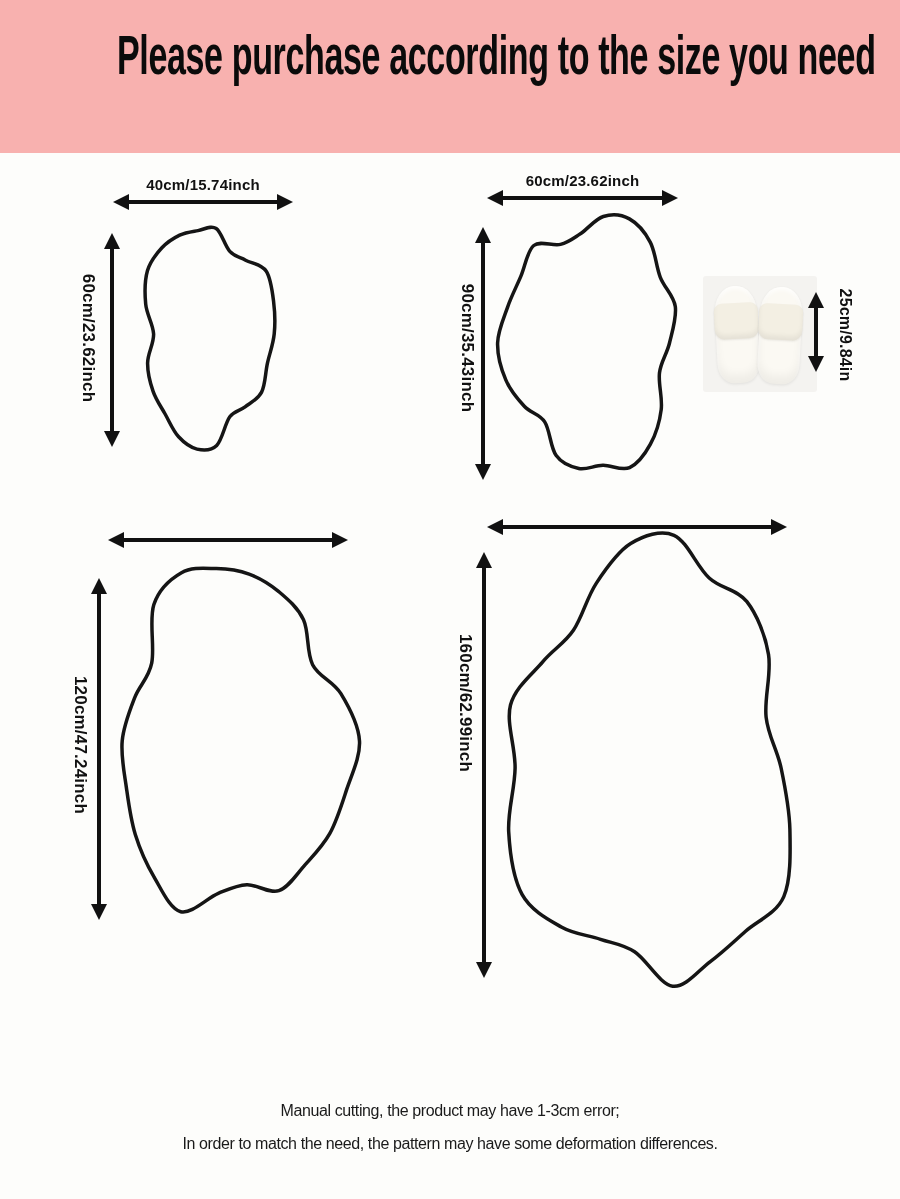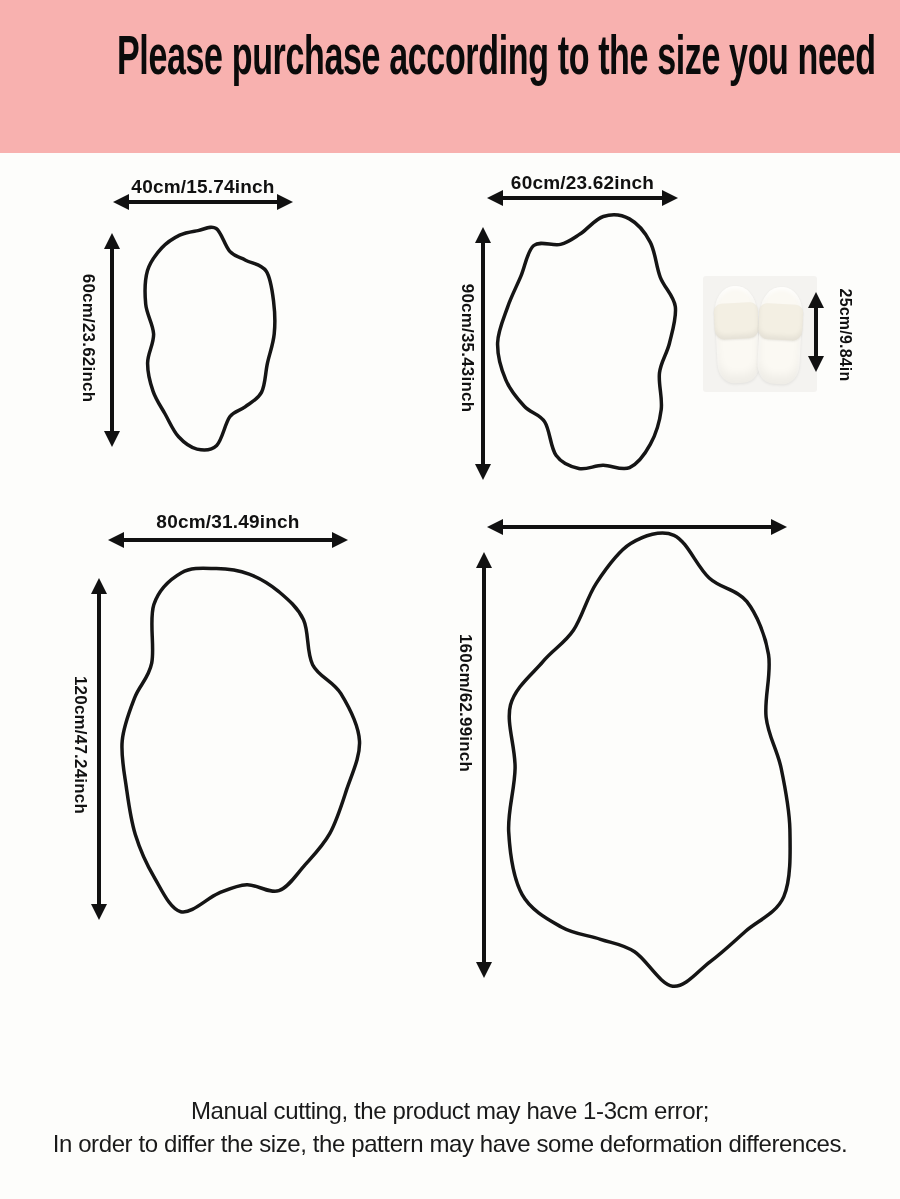--- a/index.html
+++ b/index.html
@@ -17,21 +17,21 @@
   .title {
     position:absolute; top:22px; left:0; width:900px; text-align:center;
     font-size:46px; font-weight:bold; color:#0b0b0b;
     letter-spacing:-0.5px; white-space:nowrap;
     transform:scale(0.74,1.22); transform-origin:center top;
   }
   
   .figure { position:absolute; inset:0; pointer-events:none; }
   .wlabel {
     position:absolute; text-align:center;
-    font-size:19px; font-weight:bold; letter-spacing:0.2px; white-space:nowrap;
+    font-size:15px; font-weight:bold; letter-spacing:0.2px; white-space:nowrap;
   }
   .vlabel {
     position:absolute; white-space:nowrap;
     font-size:17px; font-weight:bold; letter-spacing:0.2px;
     transform:translate(-50%,-50%) rotate(90deg);
   }
   .vlabel.small { font-size:16px; }
   
   .harrow { position:absolute; height:16px; display:flex; align-items:center; }
   .harrow::before { content:""; width:0; height:0; flex:none;
@@ -65,21 +65,21 @@
   .slipper .strap {
     position:absolute; left:-1px; right:-1px; top:17px; height:36px;
     background:#f3efe3; border-radius:8px 8px 10px 10px;
     box-shadow: inset 0 -4px 5px rgba(0,0,0,0.06), 0 1px 2px rgba(0,0,0,0.07);
   }
   .slipper.left  { left:13px; top:10px; transform:rotate(-3deg); }
   .slipper.right { left:56px; top:11px; transform:rotate(3deg); }
   
   .footer {
     position:absolute; left:0; top:1094px; width:900px; text-align:center;
-    font-size:24px; line-height:33px; color:#1a1a1a; letter-spacing:-0.4px;
+    font-size:16px; line-height:33px; color:#1a1a1a; letter-spacing:-0.4px;
   }
 </style>
 </head>
 <body>
 
 <div class="canvas">
 
   <div class="header">
     <div class="title">Please purchase according to the size you need</div>
   </div>
@@ -121,21 +121,20 @@
           <div class="strap"></div>
         </div>
     </div>
     <div class="varrow" style="left:808px; top:292px; height:80px;">
         <span class="shaft"></span>
       </div>
     <div class="vlabel small" style="left:845px; top:335px;">25cm/9.84in</div>
   </section>
 
   <section class="figure">
-    <div class="wlabel" style="left:108px; top:511px; width:240px;">80cm/31.49inch</div>
     <div class="harrow" style="left:108px; top:532px; width:240px;">
         <span class="shaft"></span>
       </div>
     <div class="varrow" style="left:91px; top:578px; height:342px;">
         <span class="shaft"></span>
       </div>
     <div class="vlabel" style="left:80px; top:745px;">120cm/47.24inch</div>
     <svg class="blob" style="left:94px; top:536px;" width="278" height="410" viewBox="0 0 278 410">
       <path d="M 265.5 205.0 C 266.4 221.1, 257.3 239.2, 252.3 254.6 C 247.3 270.0, 242.6 285.3, 235.7 297.7 C 228.8 310.1, 219.5 319.4, 211.0 328.9 C 202.5 338.4, 194.6 351.5, 184.9 354.7 C 175.2 358.0, 162.9 348.2, 152.9 348.7 C 142.8 349.1, 135.3 352.9, 124.3 357.4 C 113.3 361.9, 97.4 378.5, 86.7 375.7 C 76.0 373.0, 67.6 353.8, 60.0 340.9 C 52.4 328.1, 45.9 313.5, 41.3 298.6 C 36.7 283.7, 34.6 267.3, 32.4 251.7 C 30.2 236.1, 26.8 220.0, 28.2 205.0 C 29.5 190.0, 35.6 174.9, 40.6 161.9 C 45.5 148.9, 54.5 142.6, 57.7 127.1 C 60.9 111.6, 54.9 83.8, 59.8 68.7 C 64.8 53.7, 77.0 42.8, 87.5 36.8 C 97.9 30.7, 111.1 32.4, 122.4 32.6 C 133.6 32.8, 144.7 34.3, 155.1 38.1 C 165.5 41.9, 175.7 48.0, 184.8 55.6 C 193.8 63.2, 203.8 71.6, 209.5 83.8 C 215.1 95.9, 212.4 116.4, 218.6 128.7 C 224.9 141.0, 239.1 145.0, 246.9 157.7 C 254.7 170.5, 264.6 188.9, 265.5 205.0 Z"></path>
     </svg>
@@ -149,16 +148,16 @@
         <span class="shaft"></span>
       </div>
     <div class="vlabel" style="left:465px; top:703px;">160cm/62.99inch</div>
     <svg class="blob" style="left:481px; top:511px;" width="342" height="514" viewBox="0 0 342 514">
       <path d="M 300.1 257.0 C 304.0 275.7, 308.4 297.0, 308.9 318.5 C 309.3 339.9, 310.2 368.6, 302.8 385.6 C 295.4 402.6, 276.6 409.6, 264.3 420.5 C 252.1 431.3, 241.4 441.5, 229.3 450.6 C 217.1 459.7, 204.3 476.9, 191.7 475.2 C 179.1 473.6, 165.6 448.6, 153.6 440.8 C 141.6 432.9, 131.7 432.4, 119.5 428.3 C 107.2 424.1, 93.3 423.4, 80.3 416.0 C 67.2 408.5, 49.9 399.5, 41.2 383.7 C 32.4 367.8, 28.9 342.0, 27.7 320.9 C 26.5 299.8, 33.8 278.2, 34.1 257.0 C 34.4 235.8, 24.9 211.7, 29.5 194.0 C 34.2 176.2, 51.5 163.0, 61.9 150.6 C 72.4 138.2, 83.5 132.4, 92.4 119.3 C 101.3 106.2, 105.8 86.6, 115.4 72.1 C 124.9 57.7, 136.8 40.5, 149.7 32.6 C 162.7 24.6, 180.0 18.6, 193.0 24.3 C 206.1 30.1, 216.0 56.0, 228.2 67.0 C 240.3 78.1, 256.0 78.0, 265.9 90.7 C 275.8 103.5, 284.3 124.1, 287.5 143.4 C 290.7 162.6, 283.0 187.2, 285.1 206.1 C 287.2 225.1, 296.1 238.3, 300.1 257.0 Z"></path>
     </svg>
   </section>
 
   <div class="footer">
     <div>Manual cutting, the product may have 1-3cm error;</div>
-    <div>In order to differ the size, the pattern may have some deformation differences.</div>
+    <div>In order to match the need, the pattern may have some deformation differences.</div>
   </div>
 
 </div>
 
 </body></html>

